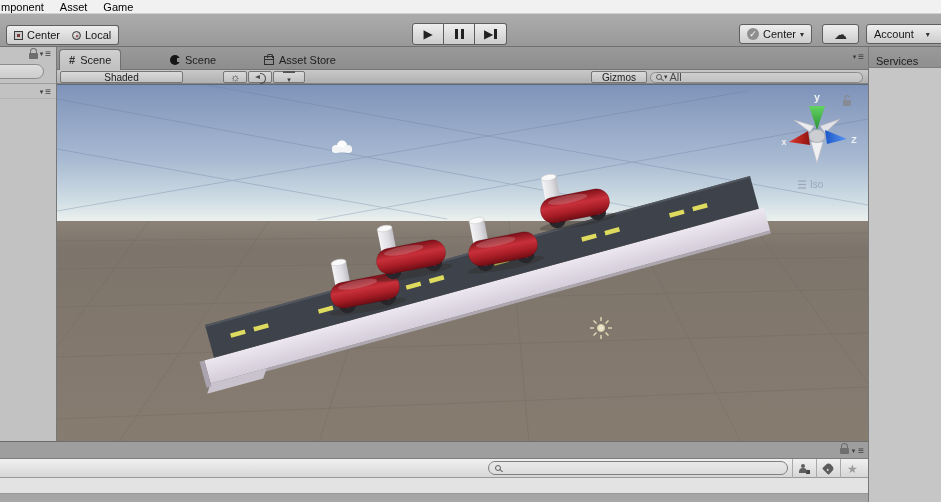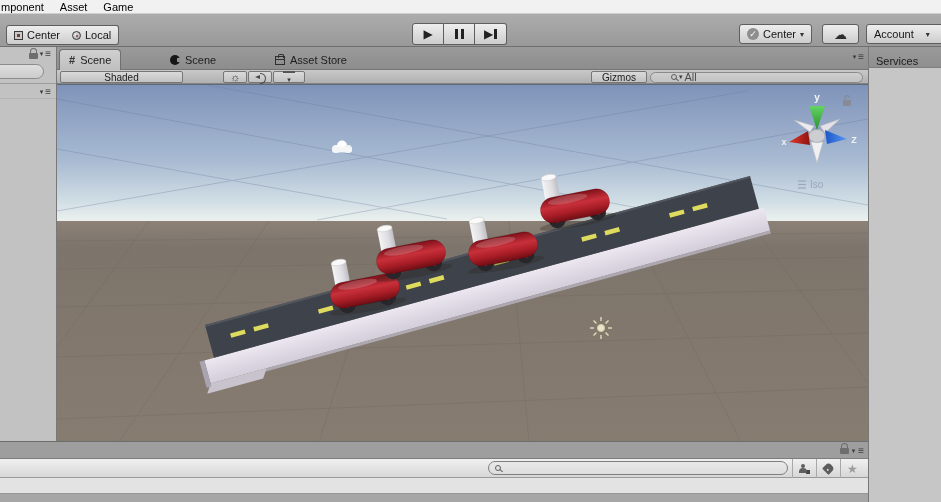--- a/index.html
+++ b/index.html
@@ -54,21 +54,21 @@
   .tab-options { position:absolute; right:4px; top:5px; display:flex; gap:2px; align-items:center; }
 
   #scene-toolbar { position:relative; width:100%; height:14px; background:linear-gradient(#c9c9c9,#b0b0b0); border-bottom:1px solid #848484; }
   .st-ctrl { position:absolute; top:1px; height:12px; background:linear-gradient(#dadada,#c2c2c2); border:1px solid #767676; border-radius:2px; display:flex; align-items:center; font-size:10px; color:#1c1c1c; padding:0 4px;flex-direction:column; }
   .sun-glyph { font-size:11px; line-height:1; color:#3a3a3a; }
   .speaker { position:relative; width:10px; height:9px; }
   .speaker::before { content:''; position:absolute; left:0; top:2px; border-top:2.5px solid transparent; border-bottom:2.5px solid transparent; border-right:5px solid #4a4a4a; }
   .speaker::after { content:''; position:absolute; left:5px; top:0; width:5px; height:9px; border:1.5px solid #4a4a4a; border-left:none; border-radius:0 6px 6px 0; }
   .fx-icon { width:12px; height:9px; border:1px solid #555; background:linear-gradient(#e9e9e9,#bdbdbd); position:relative; overflow:hidden; }
   .fx-icon::after { content:''; position:absolute; left:1px; bottom:-1px; border-left:4px solid transparent; border-right:4px solid transparent; border-bottom:5px solid #6a6a6a; }
-  .pill { position:absolute; top:1.5px; height:11px; border:1px solid #8a8a8a; border-radius:7px; background:linear-gradient(#cfcfcf,#c2c2c2); display:flex; align-items:center; gap:2px; padding:0 20px; color:#4c4c4c;text-align:center; }
+  .pill { position:absolute; top:1.5px; height:11px; border:1px solid #8a8a8a; border-radius:7px; background:linear-gradient(#cfcfcf,#c2c2c2); display:flex; align-items:center; gap:2px; padding:0 5px; color:#4c4c4c;text-align:center; }
   .mag { position:relative; width:6px; height:6px; border:1.3px solid #5f5f5f; border-radius:50%; flex:none; }
   .mag::after { content:''; position:absolute; width:4px; height:1.4px; background:#5f5f5f; right:-3px; bottom:-1px; transform:rotate(40deg); }
 
   #viewport-wrap { position:relative; width:811px; height:357px; border-top:1px solid #5f6a78; }
   svg text { font-family:"Liberation Sans","DejaVu Sans",sans-serif; }
 
   #right-panel { position:absolute; left:868px; top:47px; width:73px; height:455px; background:#c6c6c6; border-left:1px solid #787878; }
   #right-panel .rp-tabrow { height:21px; background:linear-gradient(#9a9a9a,#8f8f8f); display:flex; align-items:flex-end; padding-left:7px; color:#1d1d1d; border-bottom:1px solid #7e7e7e; }
   #right-panel .rp-body { height:calc(100% - 21px); background:#c6c6c6; }
 
@@ -160,21 +160,21 @@
   <div id="center-panel">
     <div id="tabbar">
       <div class="tab active" style="left:2px;">
         <span class="hash-glyph">#</span>
         <span>Scene</span>
       </div>
       <div class="tab" style="left:104px;">
         <span class="game-icon"></span>
         <span>Scene</span>
       </div>
-      <div class="tab" style="left:209px;">
+      <div class="tab" style="left:198px;">
         <span class="store-icon"></span>
         <span>Asset Store</span>
       </div>
       <div class="tab-options">
         <span class="tiny-arrow">▾</span>
         <span class="panel-menu-glyph">≡</span>
       </div>
     </div>
 
     <div id="scene-toolbar">

